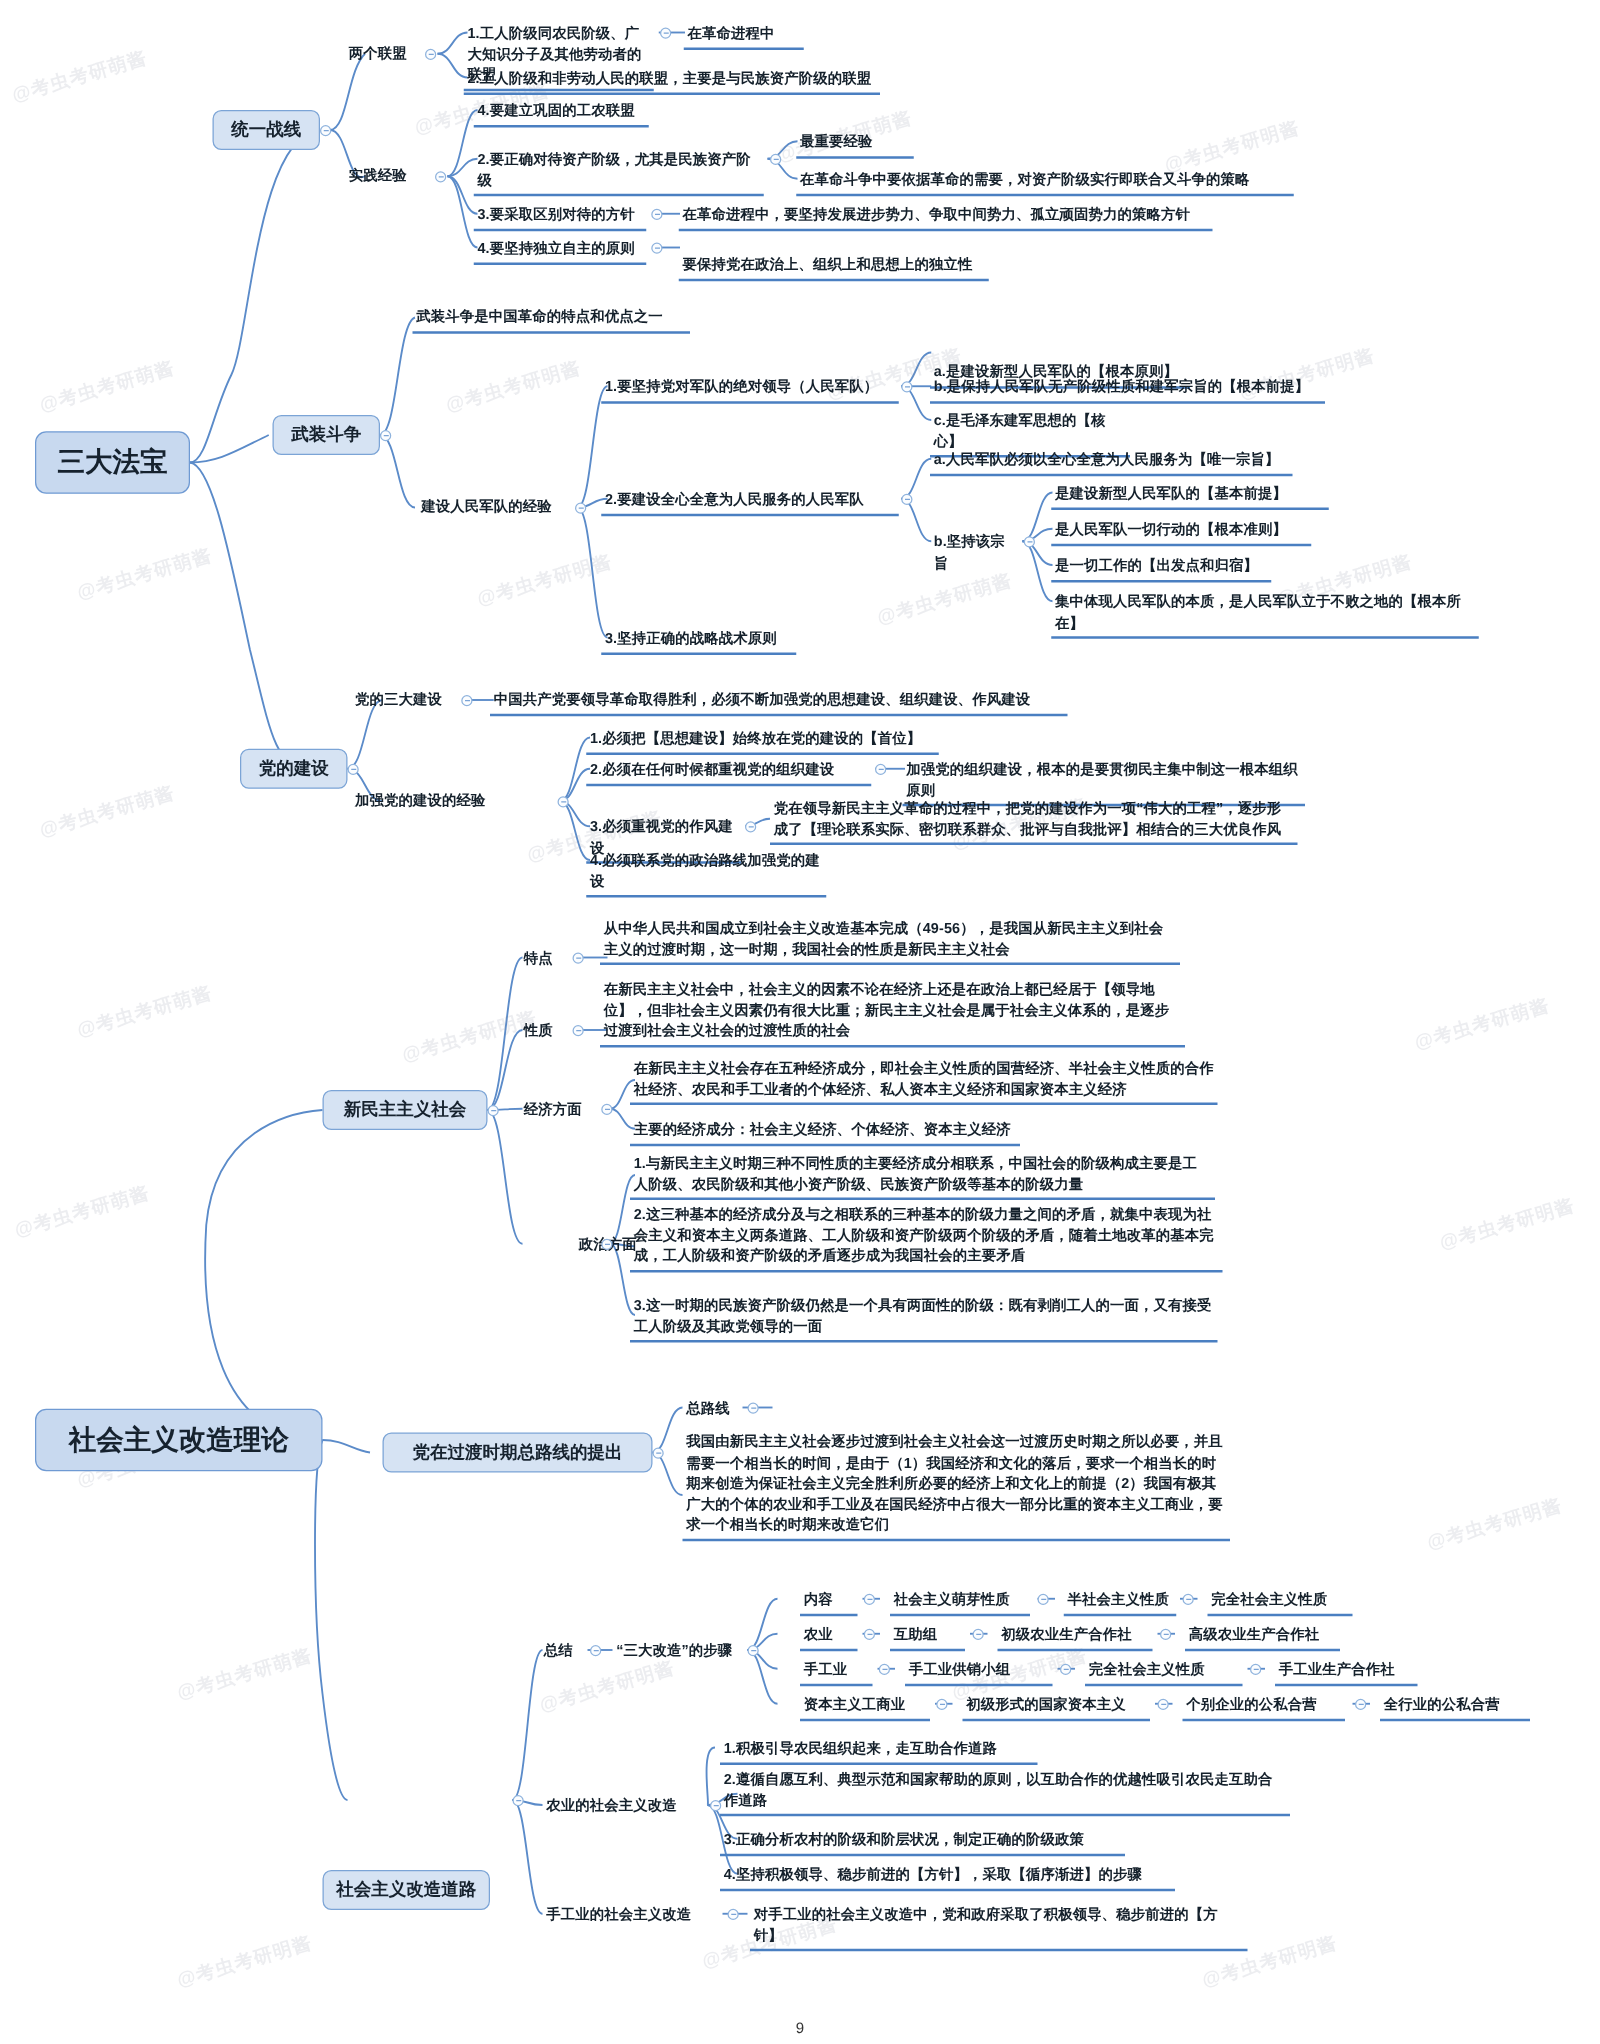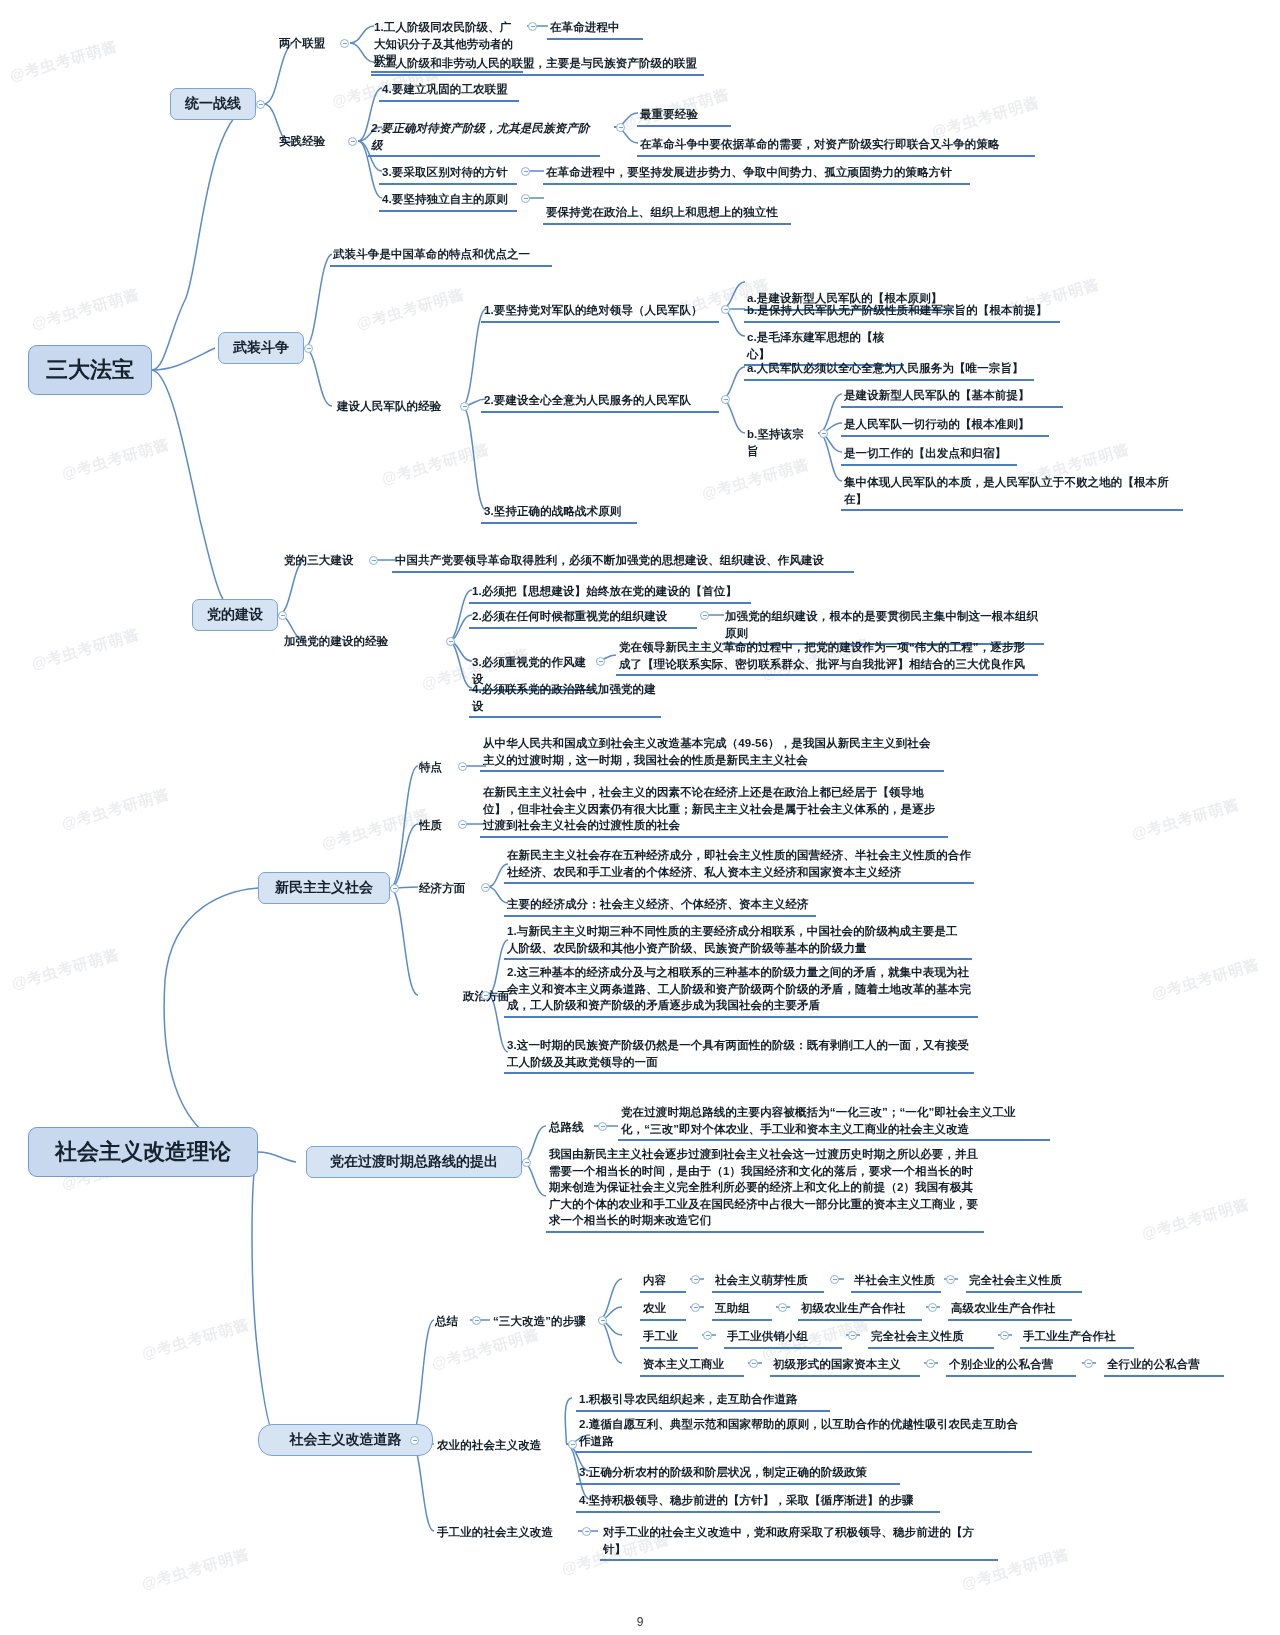--- a/index.html
+++ b/index.html
@@ -274,21 +274,21 @@
   <div class="dot" style="left:528px;top:22px;"></div>
   <div class="node" style="left:547px;top:18px;width:96px;">在革命进程中</div>
 
   <div class="node" style="left:371px;top:54px;width:333px;">2.工人阶级和非劳动人民的联盟，主要是与民族资产阶级的联盟</div>
 
   <div class="node nb" style="left:276px;top:132px;width:60px;border:none;">实践经验</div>
   <div class="dot" style="left:348px;top:137px;"></div>
 
   <div class="node" style="left:379px;top:80px;width:140px;">4.要建立巩固的工农联盟</div>
 
-  <div class="node" style="left:368px;top:119px;width:232px;font-style:italic;">2.要正确对待资产阶级，尤其是民族资产阶级</div>
+  <div class="node" style="left:379px;top:119px;width:232px;">2.要正确对待资产阶级，尤其是民族资产阶级</div>
   <div class="dot" style="left:616px;top:123px;"></div>
   <div class="node" style="left:637px;top:105px;width:94px;">最重要经验</div>
   <div class="node" style="left:637px;top:135px;width:398px;">在革命斗争中要依据革命的需要，对资产阶级实行即联合又斗争的策略</div>
 
   <div class="node" style="left:379px;top:163px;width:138px;">3.要采取区别对待的方针</div>
   <div class="dot" style="left:521px;top:167px;"></div>
   <div class="node" style="left:543px;top:163px;width:427px;">在革命进程中，要坚持发展进步势力、争取中间势力、孤立顽固势力的策略方针</div>
 
   <div class="node" style="left:379px;top:190px;width:138px;">4.要坚持独立自主的原则</div>
   <div class="dot" style="left:521px;top:194px;"></div>
@@ -364,25 +364,24 @@
   <div class="dot" style="left:481px;top:991px;"></div>
   <div class="node" style="left:504px;top:922px;width:468px;">1.与新民主主义时期三种不同性质的主要经济成分相联系，中国社会的阶级构成主要是工人阶级、农民阶级和其他小资产阶级、民族资产阶级等基本的阶级力量</div>
   <div class="node" style="left:504px;top:963px;width:474px;">2.这三种基本的经济成分及与之相联系的三种基本的阶级力量之间的矛盾，就集中表现为社会主义和资本主义两条道路、工人阶级和资产阶级两个阶级的矛盾，随着土地改革的基本完成，工人阶级和资产阶级的矛盾逐步成为我国社会的主要矛盾</div>
   <div class="node" style="left:504px;top:1036px;width:470px;">3.这一时期的民族资产阶级仍然是一个具有两面性的阶级：既有剥削工人的一面，又有接受工人阶级及其政党领导的一面</div>
 
   <div class="l1box" style="left:306px;top:1146px;width:216px;height:32px;">党在过渡时期总路线的提出</div>
   <div class="dot" style="left:522px;top:1158px;"></div>
 
   <div class="node nb" style="left:546px;top:1118px;width:46px;border:none;">总路线</div>
   <div class="dot" style="left:598px;top:1122px;"></div>
-  <div class="node" style="left:618px;top:1103px;width:432px;">党在过渡时期总路线的主要内容被概括为“一化三改”；“一化”即社会主义工业化，“三改”即对个体农业、手工业和资本主义工商业的社会主义改造</div>
 
   <div class="node" style="left:546px;top:1145px;width:438px;">我国由新民主主义社会逐步过渡到社会主义社会这一过渡历史时期之所以必要，并且需要一个相当长的时间，是由于（1）我国经济和文化的落后，要求一个相当长的时期来创造为保证社会主义完全胜利所必要的经济上和文化上的前提（2）我国有极其广大的个体的农业和手工业及在国民经济中占很大一部分比重的资本主义工商业，要求一个相当长的时期来改造它们</div>
 
-  <div class="l1box" style="left:258px;top:1424px;width:175px;height:32px;border-radius:14px;">社会主义改造道路</div>
+  <div class="l1box" style="left:258px;top:1496px;width:134px;height:32px;">社会主义改造道路</div>
   <div class="dot" style="left:410px;top:1436px;"></div>
 
   <div class="node nb" style="left:432px;top:1312px;width:34px;border:none;">总结</div>
   <div class="dot" style="left:472px;top:1316px;"></div>
   <div class="node nb" style="left:490px;top:1312px;width:104px;border:none;">“三大改造”的步骤</div>
   <div class="dot" style="left:598px;top:1316px;"></div>
 
   <div class="node" style="left:640px;top:1271px;width:46px;">内容</div>
   <div class="dot" style="left:691px;top:1275px;"></div>
   <div class="node" style="left:712px;top:1271px;width:112px;">社会主义萌芽性质</div>

